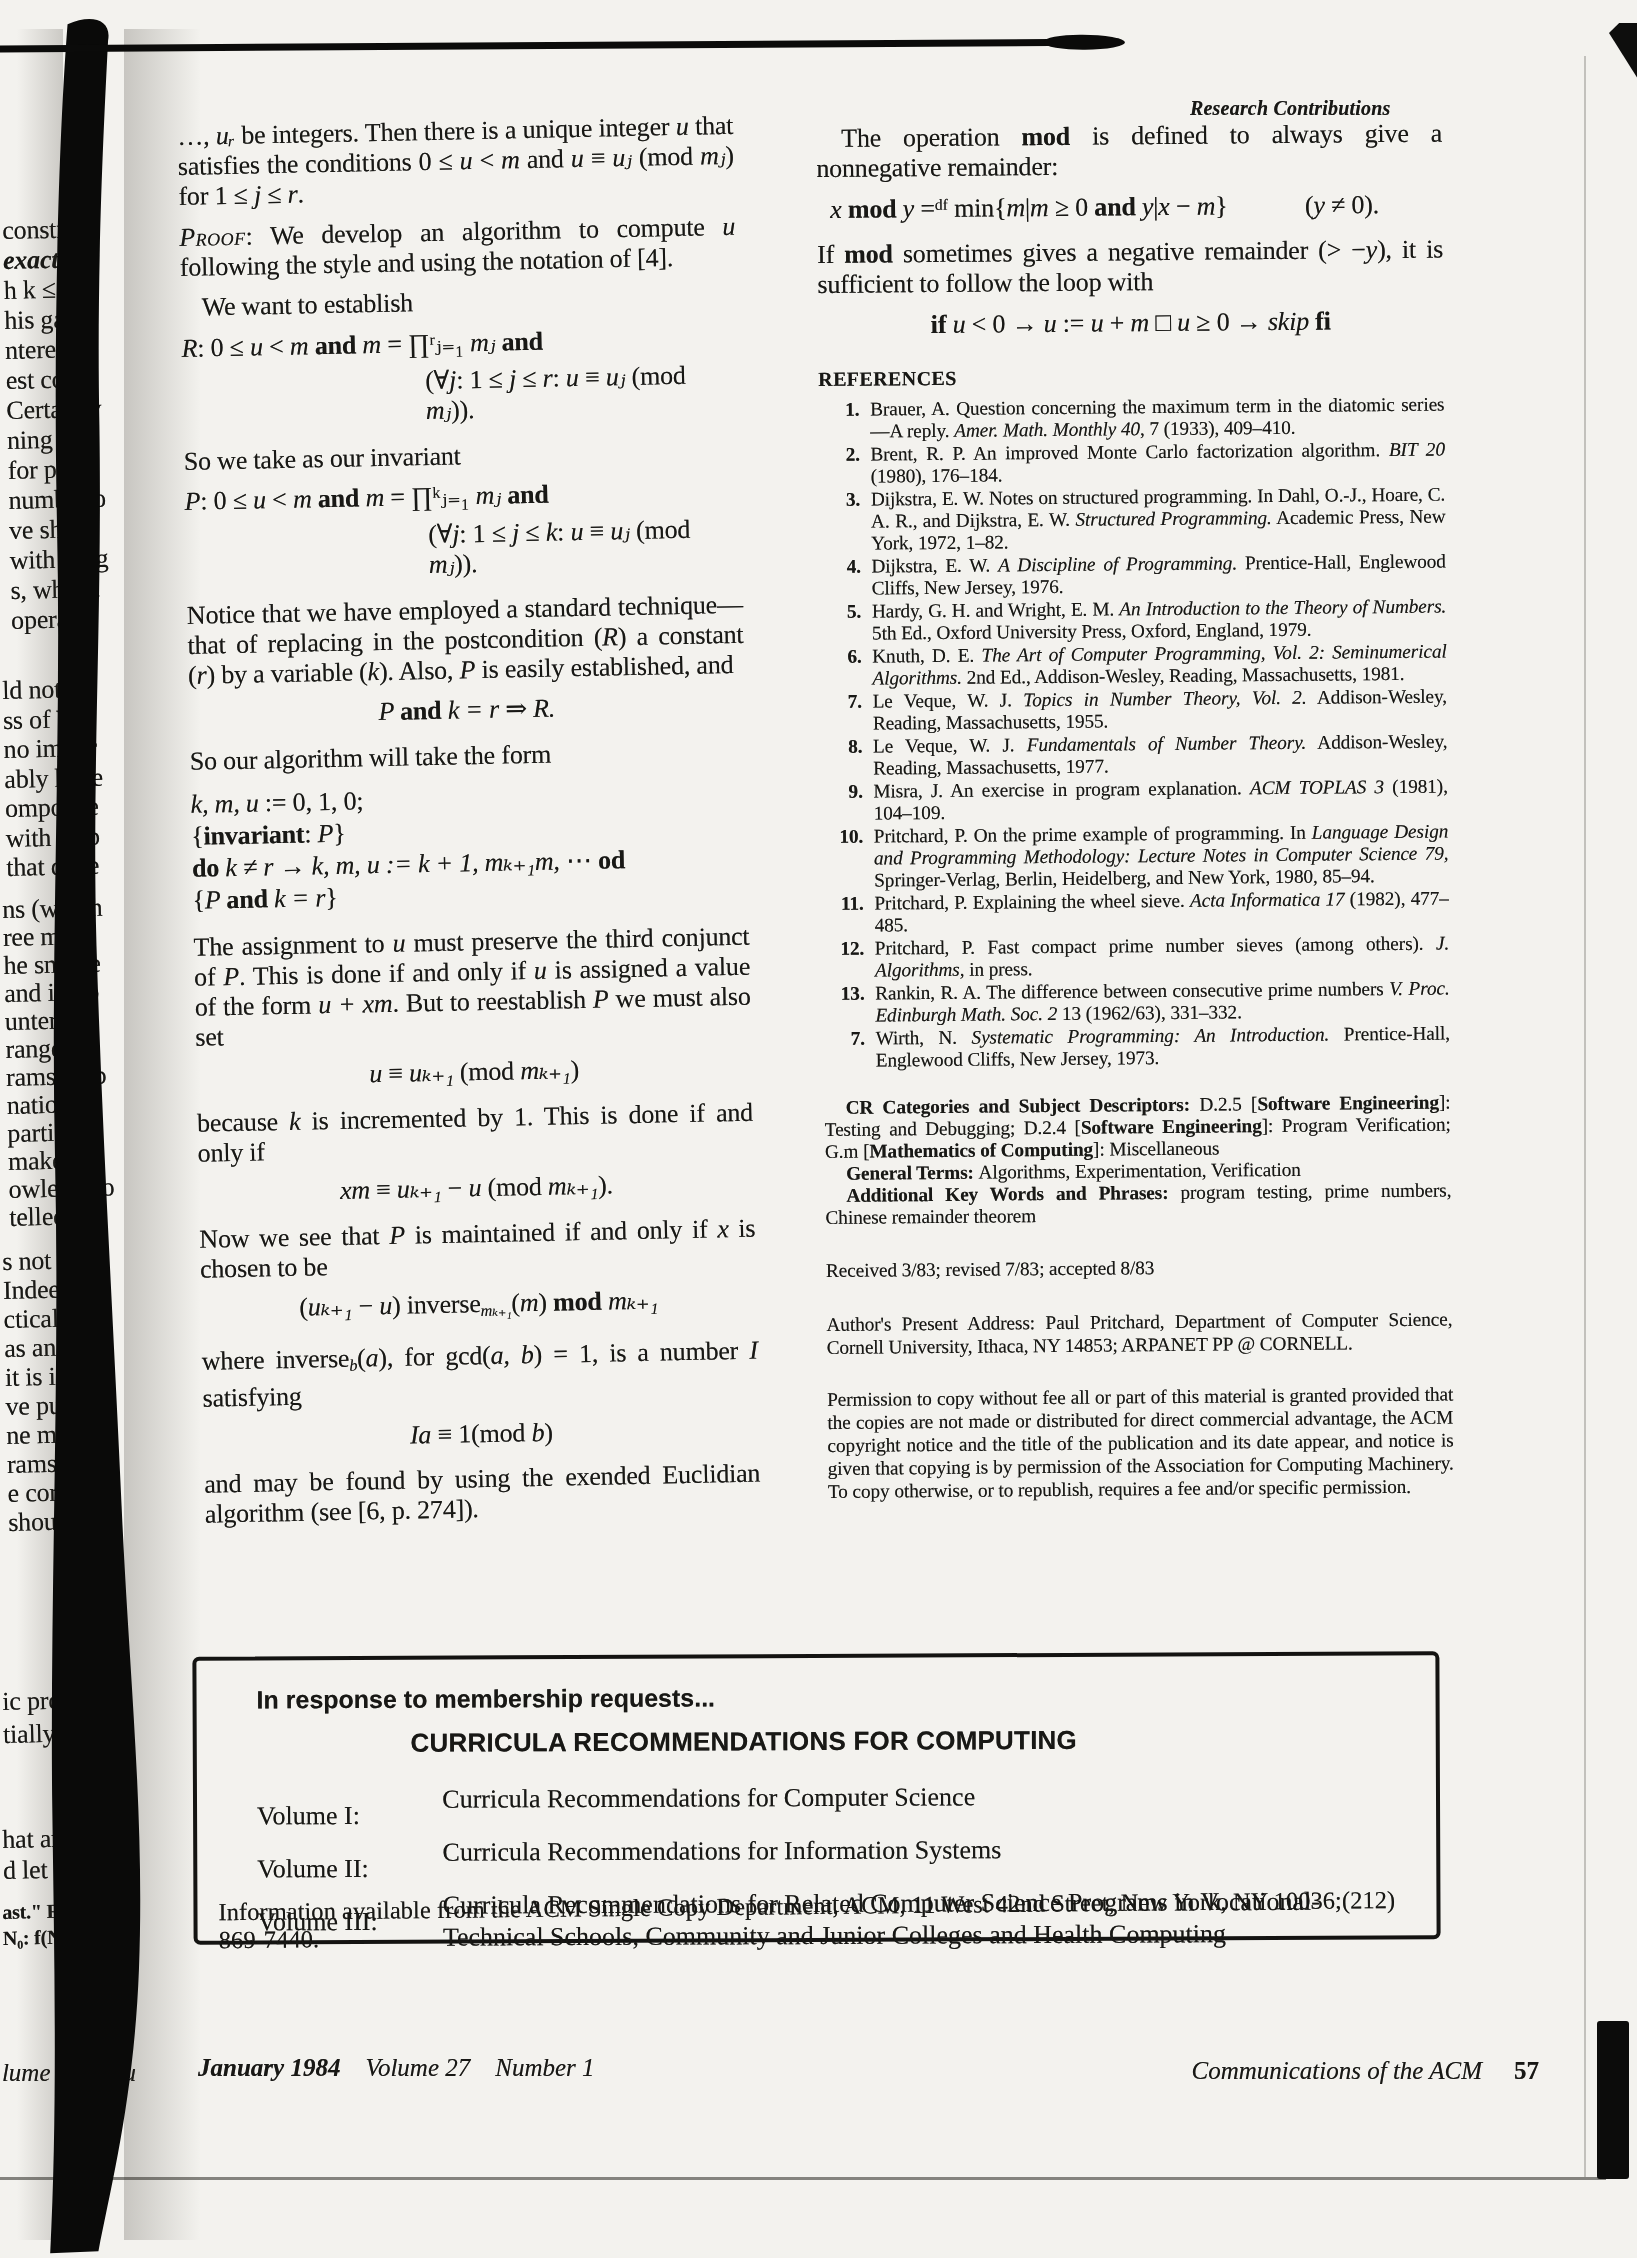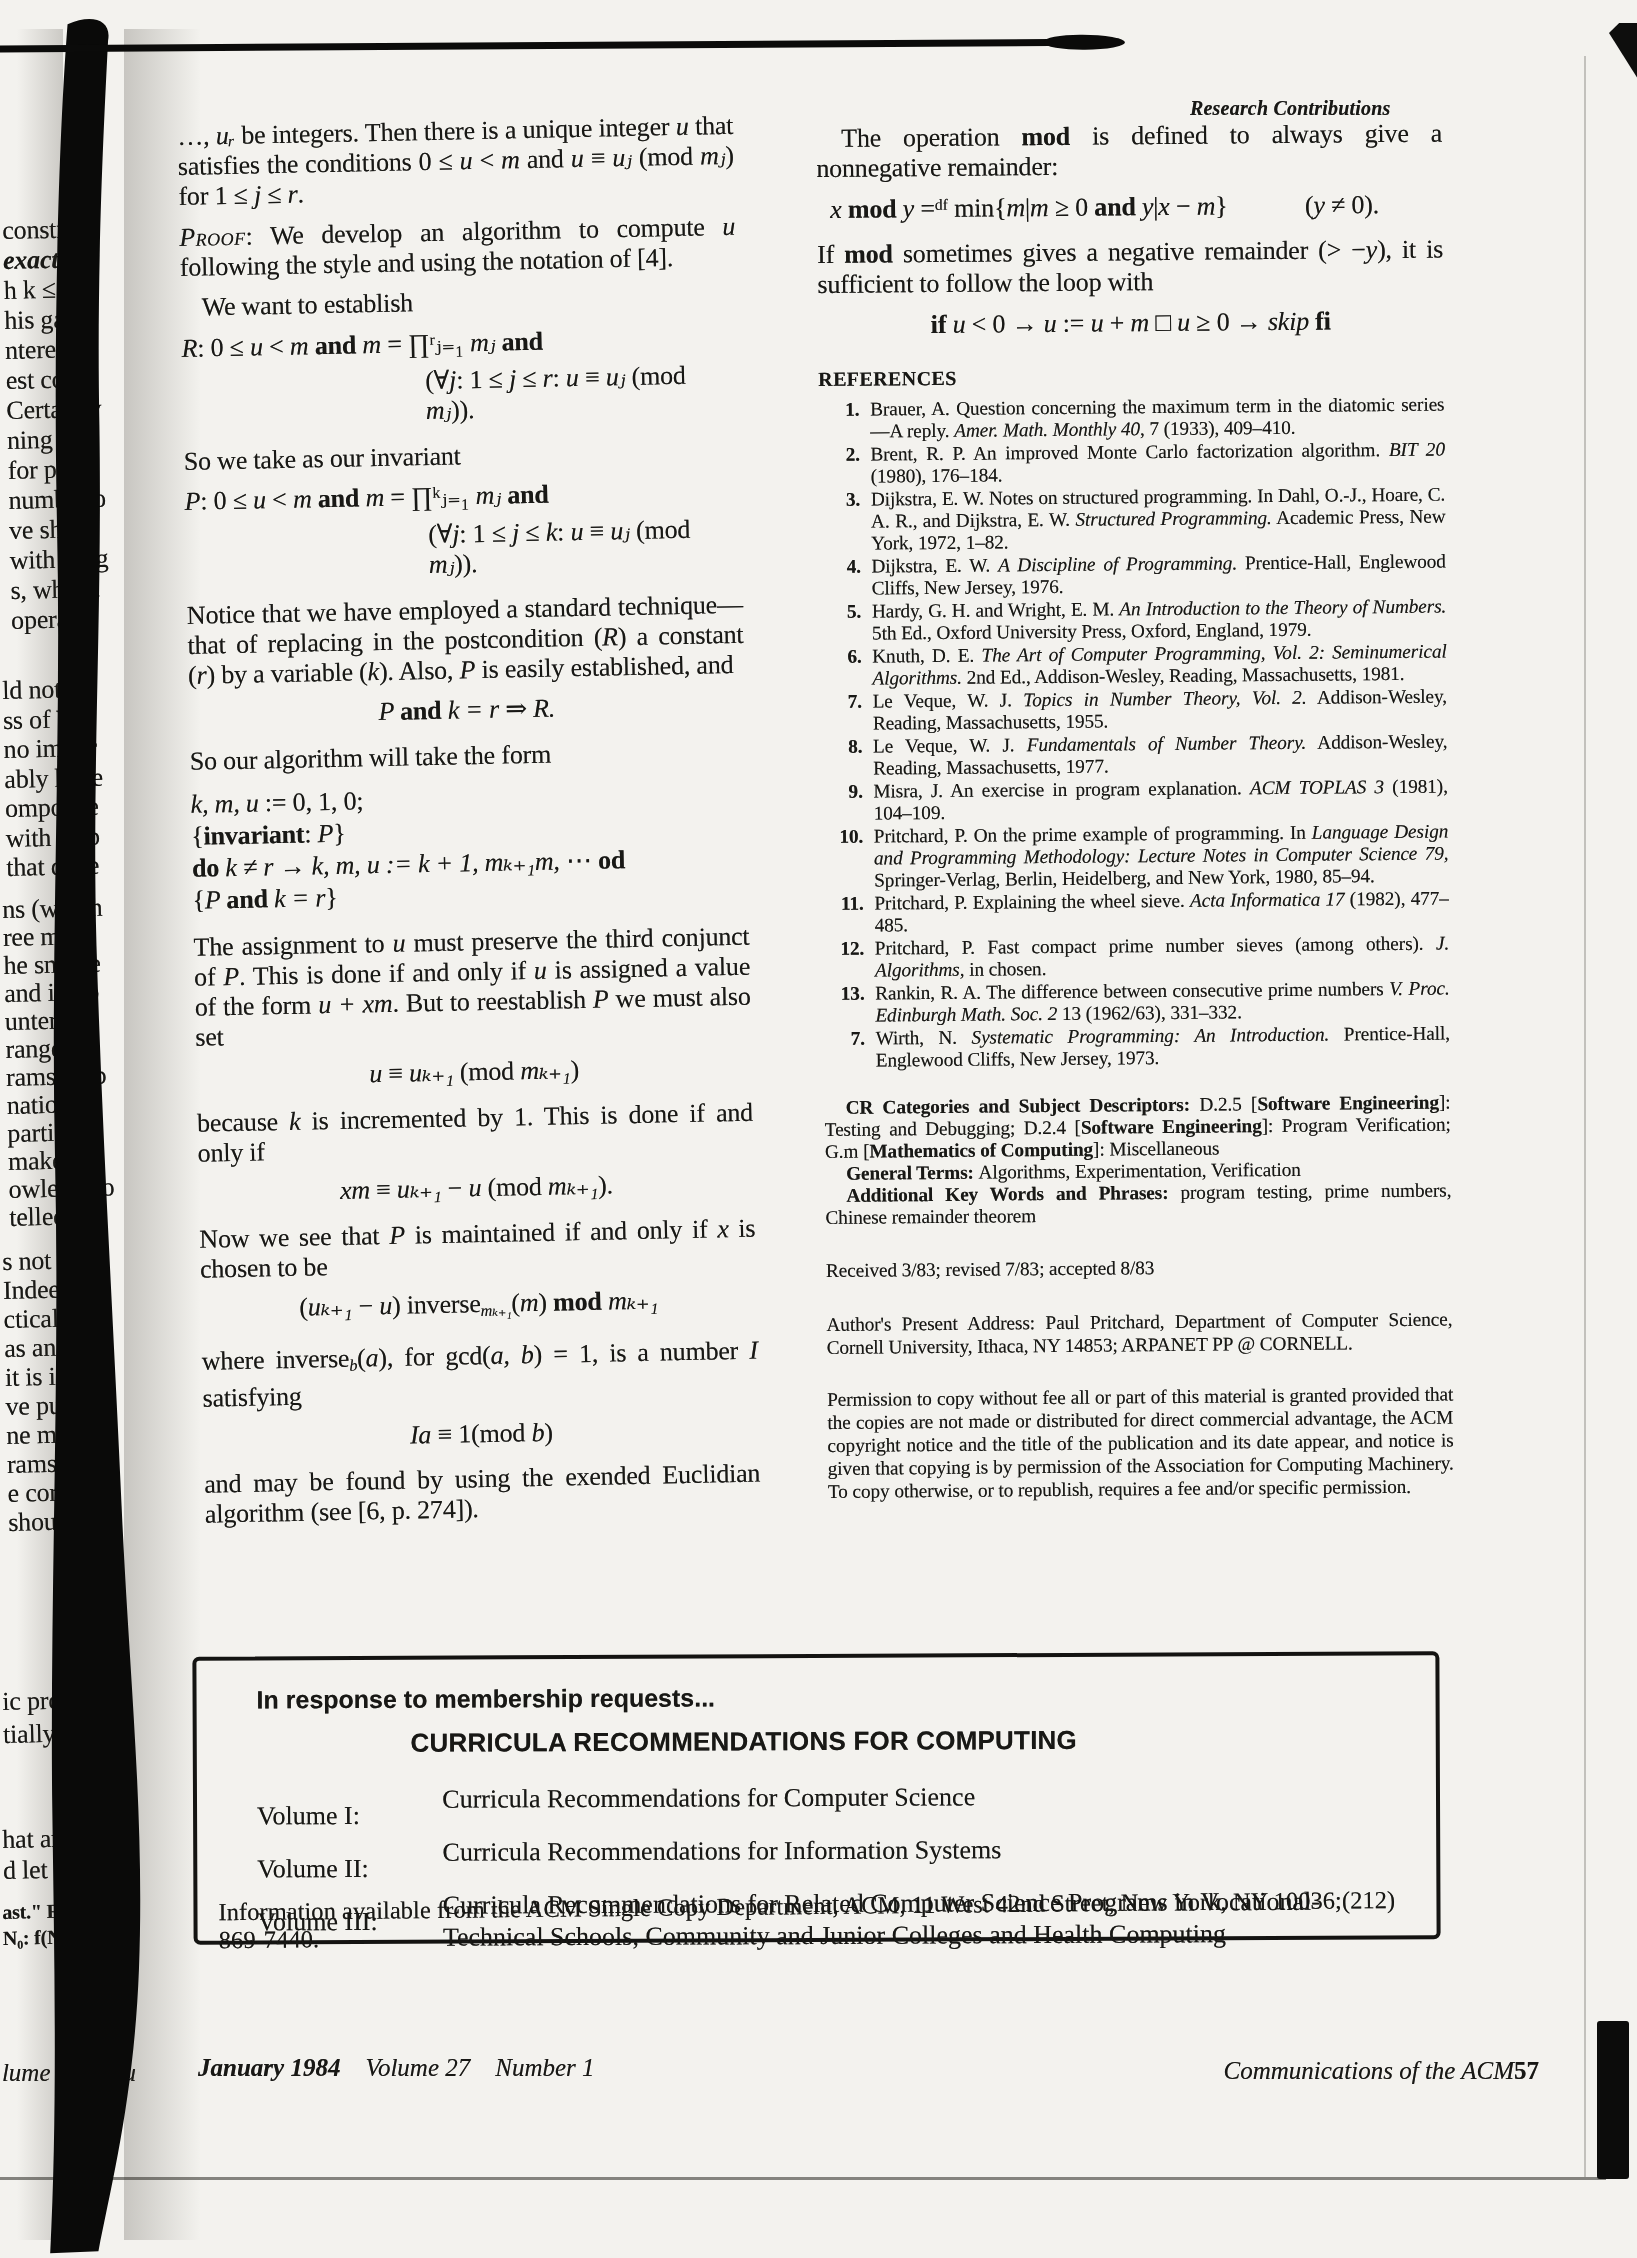--- a/index.html
+++ b/index.html
@@ -30,21 +30,21 @@
   .fg5{top:1685px;line-height:33px;}
   .fg6{top:1824px;line-height:31px;}
   .fg7{top:1899px;line-height:26px;font-size:20px;font-weight:700;}
   .footer-frag{position:absolute;left:1.9px;top:2059px;font-size:25px;font-style:italic;white-space:nowrap;z-index:1;}
 
   
   .page-header{position:absolute;left:1190px;top:97px;font-size:20px;font-weight:700;font-style:italic;z-index:5;letter-spacing:0.2px;}
   .footer-issue{position:absolute;left:198px;top:2054px;font-size:25px;z-index:5;white-space:nowrap;}
   .footer-right{position:absolute;left:983px;top:2057px;width:556px;display:flex;justify-content:flex-end;align-items:baseline;z-index:5;}
   .footer-journal{font-style:italic;font-size:25px;}
-  .footer-page-num{font-weight:700;font-size:25px;}
+  .footer-page-num{font-weight:700;font-size:25px;margin-left:32px;}
 
   
   .col{position:absolute;z-index:5;text-align:justify;}
   .col-left{left:177px;top:122px;width:556px;font-size:26px;line-height:30px;letter-spacing:-0.2px;transform:rotate(-1.15deg);transform-origin:top left;}
   .col-right{left:816px;top:124px;width:626px;font-size:26px;line-height:30px;letter-spacing:-0.2px;transform:rotate(-0.5deg);transform-origin:top left;}
   .col p{margin:0 0 10.6px 0;}
   .p-indent{text-indent:25px;}
   .p-establish{text-indent:21px;margin-bottom:6.8px;}
   .eq{margin:10.6px 0 15.4px 0;text-align:left;}
   .eq-cont{padding-left:243px;margin-top:-7.7px;}
@@ -250,21 +250,21 @@
         <div class="ref">
           <span class="ref-num">10.</span>
           <span class="ref-body"><span class="sg-n">Pritchard, P. On the prime example of programming. In </span><span class="sg-i">Language Design and Programming Methodology: Lecture Notes in Computer Science 79,</span><span class="sg-n"> Springer-Verlag, Berlin, Heidelberg, and New York, 1980, 85–94.</span></span>
         </div>
         <div class="ref">
           <span class="ref-num">11.</span>
           <span class="ref-body"><span class="sg-n">Pritchard, P. Explaining the wheel sieve. </span><span class="sg-i">Acta Informatica 17</span><span class="sg-n"> (1982), 477–485.</span></span>
         </div>
         <div class="ref">
           <span class="ref-num">12.</span>
-          <span class="ref-body"><span class="sg-n">Pritchard, P. Fast compact prime number sieves (among others). </span><span class="sg-i">J. Algorithms,</span><span class="sg-n"> in chosen.</span></span>
+          <span class="ref-body"><span class="sg-n">Pritchard, P. Fast compact prime number sieves (among others). </span><span class="sg-i">J. Algorithms,</span><span class="sg-n"> in press.</span></span>
         </div>
         <div class="ref">
           <span class="ref-num">13.</span>
           <span class="ref-body"><span class="sg-n">Rankin, R. A. The difference between consecutive prime numbers </span><span class="sg-i">V. Proc. Edinburgh Math. Soc. 2</span><span class="sg-n"> 13 (1962/63), 331–332.</span></span>
         </div>
         <div class="ref">
           <span class="ref-num">7.</span>
           <span class="ref-body"><span class="sg-n">Wirth, N. </span><span class="sg-i">Systematic Programming: An Introduction.</span><span class="sg-n"> Prentice-Hall, Englewood Cliffs, New Jersey, 1973.</span></span>
         </div>
       </div>

